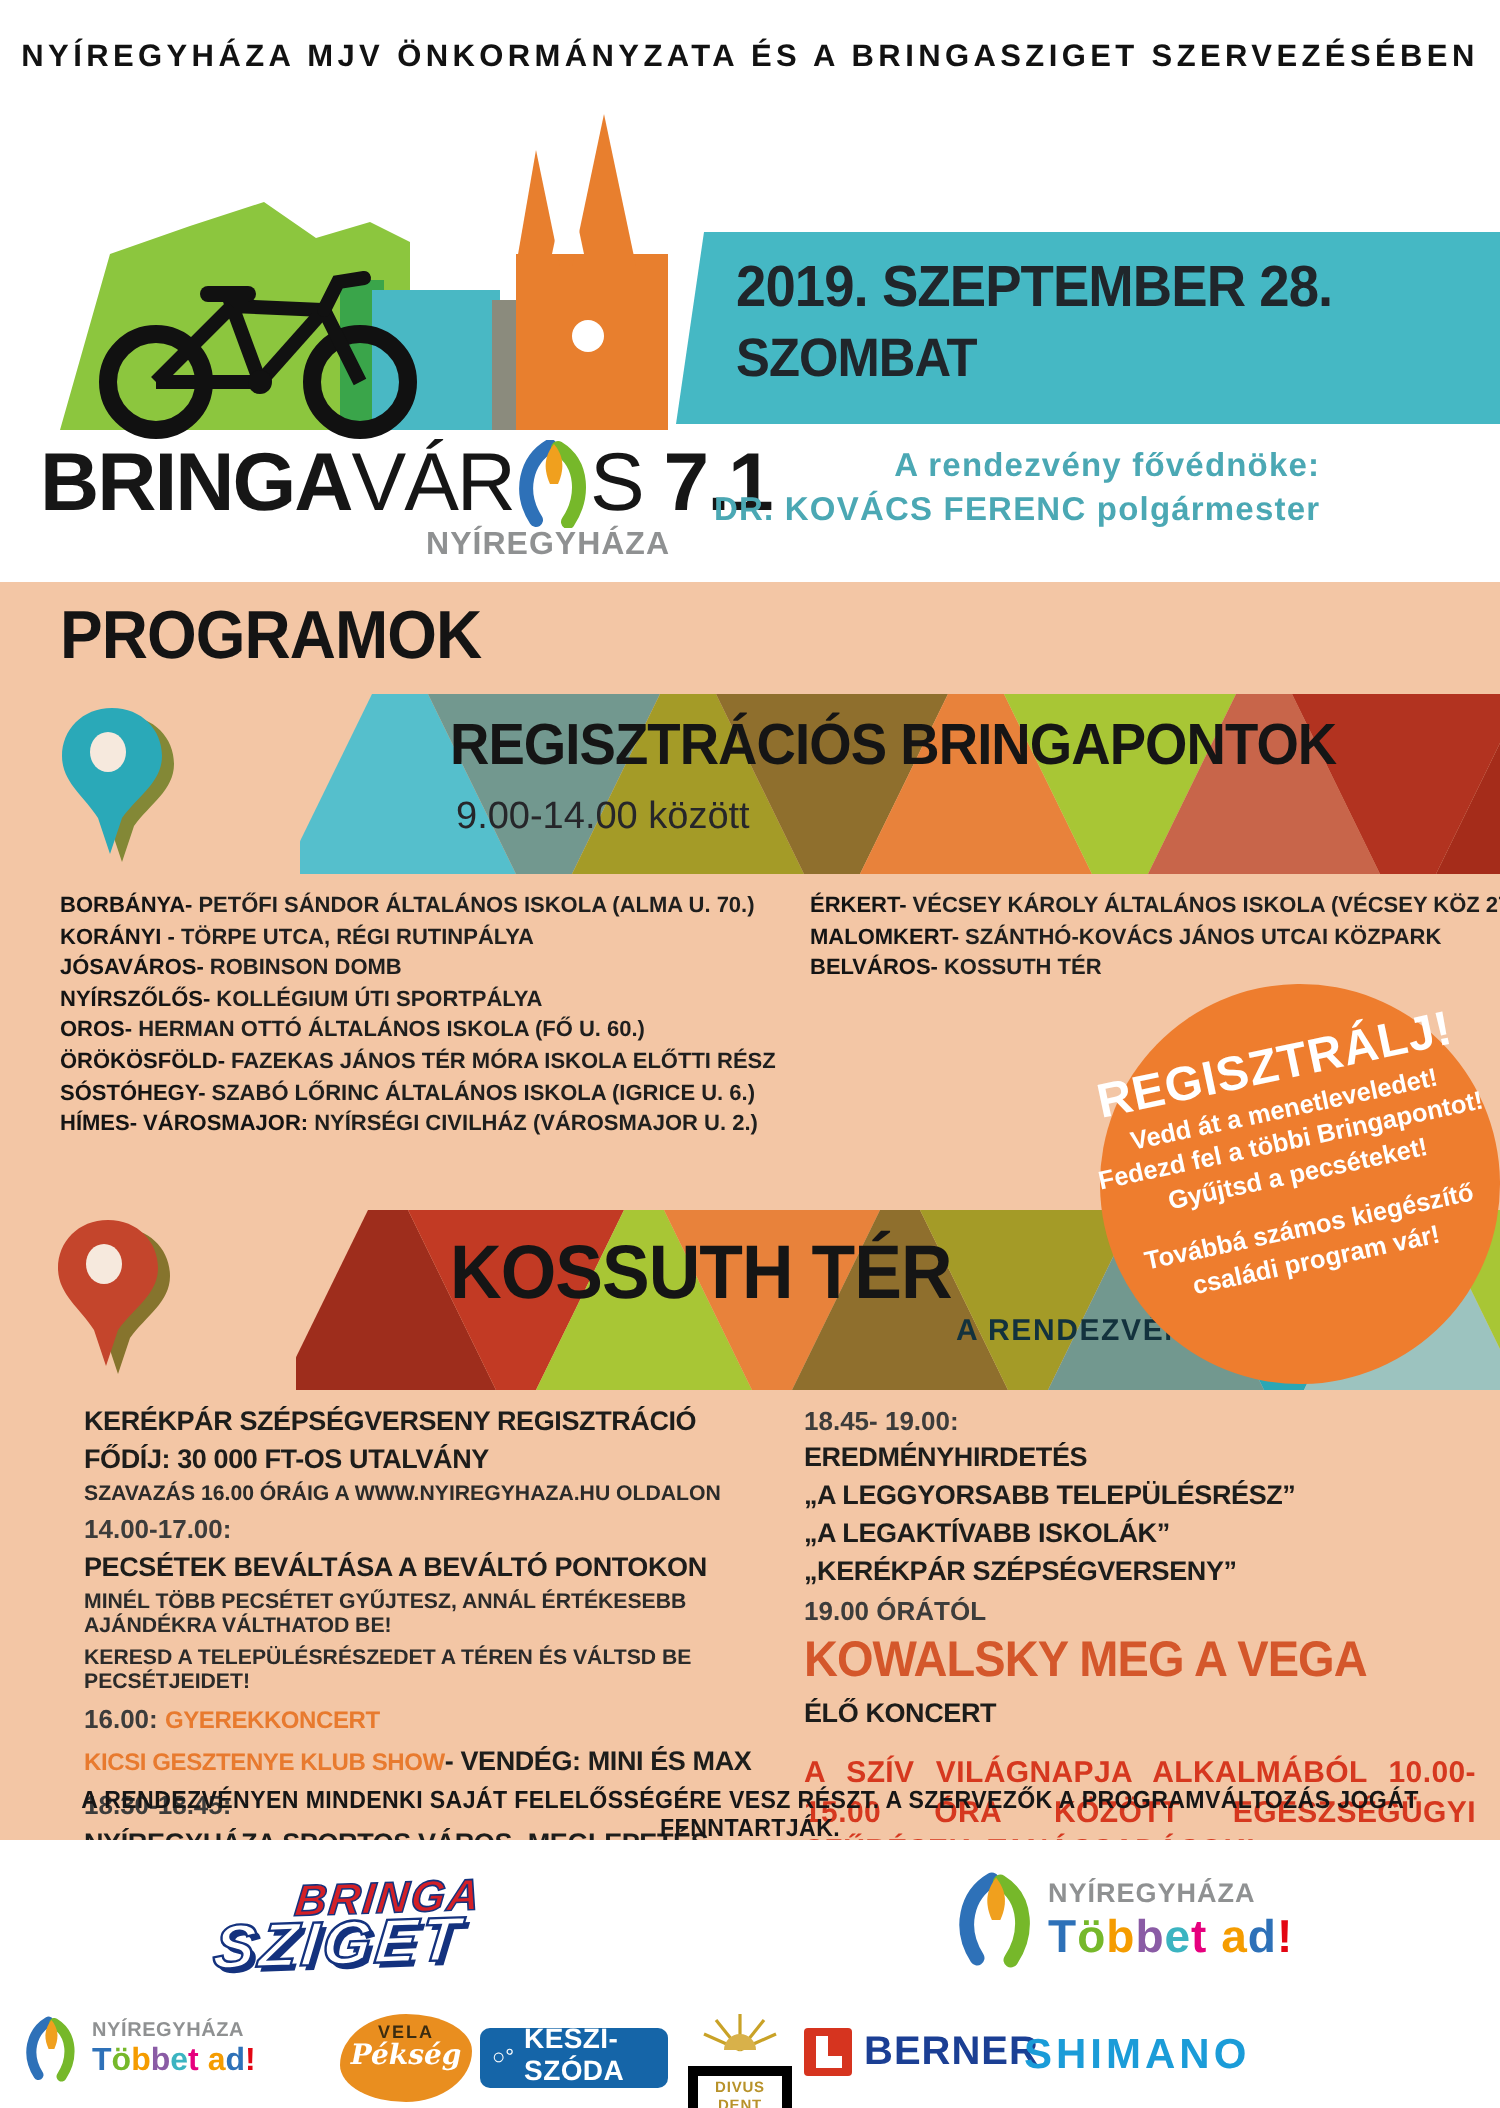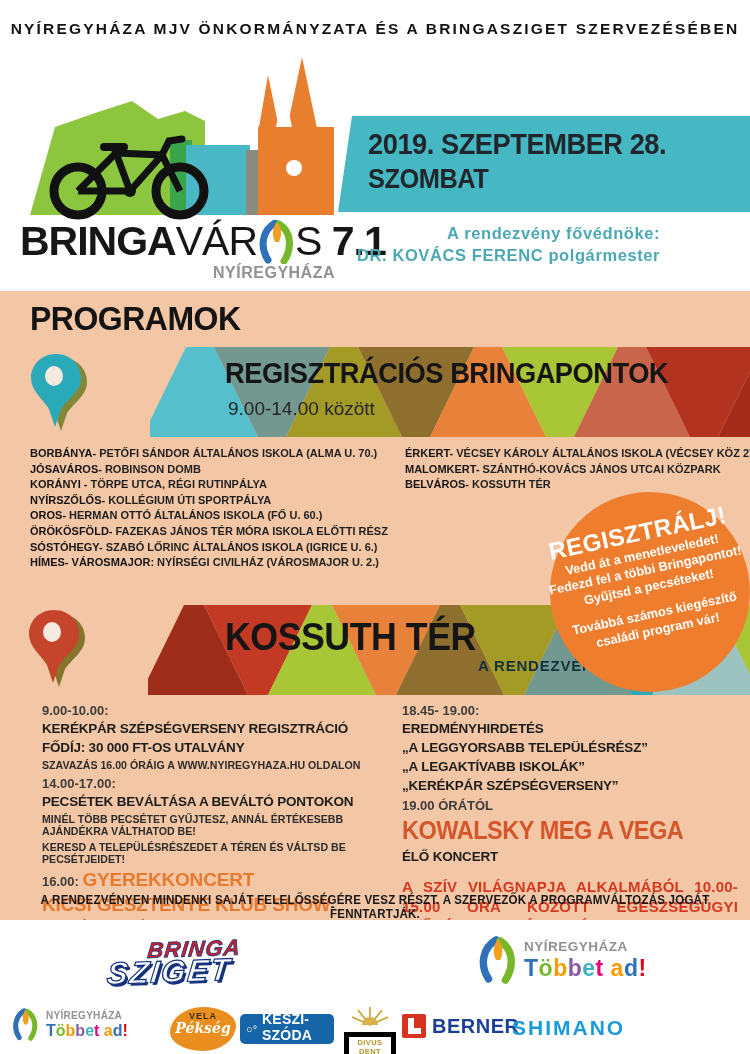--- a/index.html
+++ b/index.html
@@ -58,21 +58,21 @@
 
   .sch{line-height:1.18;}
   .sch-left{left:42px;top:703px;width:352px;}
   .sch-right{left:402px;top:703px;width:336px;}
   .ln{margin:0 0 3px 0;}
   .ln.time{font-size:13px;font-weight:600;color:#3c3c3b;margin-top:4px;}
   .ln.bold{font-size:13.5px;font-weight:800;color:#1d1d1b;letter-spacing:-.2px;}
   .ln.small{font-size:10.6px;font-weight:600;color:#2b2b2a;}
   .ln.concert{font-size:25px;font-weight:900;color:#d4572b;letter-spacing:-.5px;margin:2px 0 3px 0;}
   .t-time{font-size:13px;font-weight:600;color:#3c3c3b;}
-  .t-orange{font-size:19px;font-weight:800;color:#e87a2e;letter-spacing:-.2px;}
+  .t-orange{font-size:12px;font-weight:800;color:#e87a2e;letter-spacing:-.2px;}
   .t-bold{font-size:13.5px;font-weight:800;color:#1d1d1b;letter-spacing:-.2px;}
   .health{margin-top:12px;font-size:15px;font-weight:800;color:#d6381f;line-height:1.32;
           text-align:justify;letter-spacing:.2px;}
 
   .disclaimer{left:0;top:893px;width:750px;text-align:center;font-size:12.3px;font-weight:700;
               color:#161616;letter-spacing:.2px;}
 
   
   .footer{left:0;top:920px;width:750px;height:134px;background:#ffffff;}
   .bringa-logo{left:108px;top:936px;width:185px;height:58px;transform:skewX(-8deg) rotate(-2deg);}
@@ -183,22 +183,22 @@
   <svg class="pin" style="left:26px;top:352px;" width="64" height="84" viewBox="0 0 64 84">
     <path d="M36 6 C21 6 11 17 11 30 C11 43 22 50 29 61 L35 79 L41 61 C49 50 61 43 61 30 C61 17 51 6 36 6 Z" fill="#6f7c22" opacity=".85"></path>
     <path d="M30 2 C15 2 5 13 5 26 C5 39 16 46 23 57 L29 75 L35 57 C43 46 55 39 55 26 C55 13 45 2 30 2 Z" fill="#2aa9b8"></path>
     <ellipse cx="28" cy="24" rx="9" ry="10" fill="#f6e9dd"></ellipse>
   </svg>
   <div class="abs reg-title cond">REGISZTRÁCIÓS BRINGAPONTOK</div>
   <div class="abs reg-time">9.00-14.00 között</div>
 
   <div class="abs loc-col loc-left">
     <div class="loc"><span class="loc-name">BORBÁNYA-</span><span class="loc-desc">PETŐFI SÁNDOR ÁLTALÁNOS ISKOLA (ALMA U. 70.)</span></div>
+    <div class="loc"><span class="loc-name">KORÁNYI -</span><span class="loc-desc">TÖRPE UTCA, RÉGI RUTINPÁLYA</span></div>
     <div class="loc"><span class="loc-name">JÓSAVÁROS-</span><span class="loc-desc">ROBINSON DOMB</span></div>
-    <div class="loc"><span class="loc-name">KORÁNYI -</span><span class="loc-desc">TÖRPE UTCA, RÉGI RUTINPÁLYA</span></div>
     <div class="loc"><span class="loc-name">NYÍRSZŐLŐS-</span><span class="loc-desc">KOLLÉGIUM ÚTI SPORTPÁLYA</span></div>
     <div class="loc"><span class="loc-name">OROS-</span><span class="loc-desc">HERMAN OTTÓ ÁLTALÁNOS ISKOLA (FŐ U. 60.)</span></div>
     <div class="loc"><span class="loc-name">ÖRÖKÖSFÖLD-</span><span class="loc-desc">FAZEKAS JÁNOS TÉR MÓRA ISKOLA ELŐTTI RÉSZ</span></div>
     <div class="loc"><span class="loc-name">SÓSTÓHEGY-</span><span class="loc-desc">SZABÓ LŐRINC ÁLTALÁNOS ISKOLA (IGRICE U. 6.)</span></div>
     <div class="loc"><span class="loc-name">HÍMES- VÁROSMAJOR:</span><span class="loc-desc">NYÍRSÉGI CIVILHÁZ (VÁROSMAJOR U. 2.)</span></div>
   </div>
   <div class="abs loc-col loc-right">
     <div class="loc"><span class="loc-name">ÉRKERT-</span><span class="loc-desc">VÉCSEY KÁROLY ÁLTALÁNOS ISKOLA (VÉCSEY KÖZ 27.)</span></div>
     <div class="loc"><span class="loc-name">MALOMKERT-</span><span class="loc-desc">SZÁNTHÓ-KOVÁCS JÁNOS UTCAI KÖZPARK</span></div>
     <div class="loc"><span class="loc-name">BELVÁROS-</span><span class="loc-desc">KOSSUTH TÉR</span></div>
@@ -232,21 +232,20 @@
   </div>
   <svg class="pin" style="left:24px;top:608px;" width="64" height="84" viewBox="0 0 64 84">
     <path d="M36 6 C21 6 11 17 11 30 C11 43 22 50 29 61 L35 79 L41 61 C49 50 61 43 61 30 C61 17 51 6 36 6 Z" fill="#7a6a20" opacity=".9"></path>
     <path d="M30 2 C15 2 5 13 5 26 C5 39 16 46 23 57 L29 75 L35 57 C43 46 55 39 55 26 C55 13 45 2 30 2 Z" fill="#c4452c"></path>
     <ellipse cx="28" cy="24" rx="9" ry="10" fill="#f6e9dd"></ellipse>
   </svg>
   <div class="abs kossuth-title cond">KOSSUTH TÉR</div>
   <div class="abs free-note">A RENDEZVÉNY INGYENES!</div>
 
   <div class="abs sch sch-left">
-    <div class="ln time" style="margin-top:0">9.00-10.00:</div>
     <div class="ln bold">KERÉKPÁR SZÉPSÉGVERSENY REGISZTRÁCIÓ</div>
     <div class="ln bold">FŐDÍJ: 30 000 FT-OS UTALVÁNY</div>
     <div class="ln small">SZAVAZÁS 16.00 ÓRÁIG A WWW.NYIREGYHAZA.HU OLDALON</div>
     <div class="ln time">14.00-17.00:</div>
     <div class="ln bold">PECSÉTEK BEVÁLTÁSA A BEVÁLTÓ PONTOKON</div>
     <div class="ln small">MINÉL TÖBB PECSÉTET GYŰJTESZ, ANNÁL ÉRTÉKESEBB AJÁNDÉKRA VÁLTHATOD BE!</div>
     <div class="ln small">KERESD A TELEPÜLÉSRÉSZEDET A TÉREN ÉS VÁLTSD BE PECSÉTJEIDET!</div>
     <div class="ln"><span class="t-time">16.00: </span><span class="t-orange">GYEREKKONCERT</span></div>
     <div class="ln"><span class="t-orange">KICSI GESZTENYE KLUB SHOW</span><span class="t-bold">- VENDÉG: MINI ÉS MAX</span></div>
     <div class="ln time">18.30-18.45:</div>

